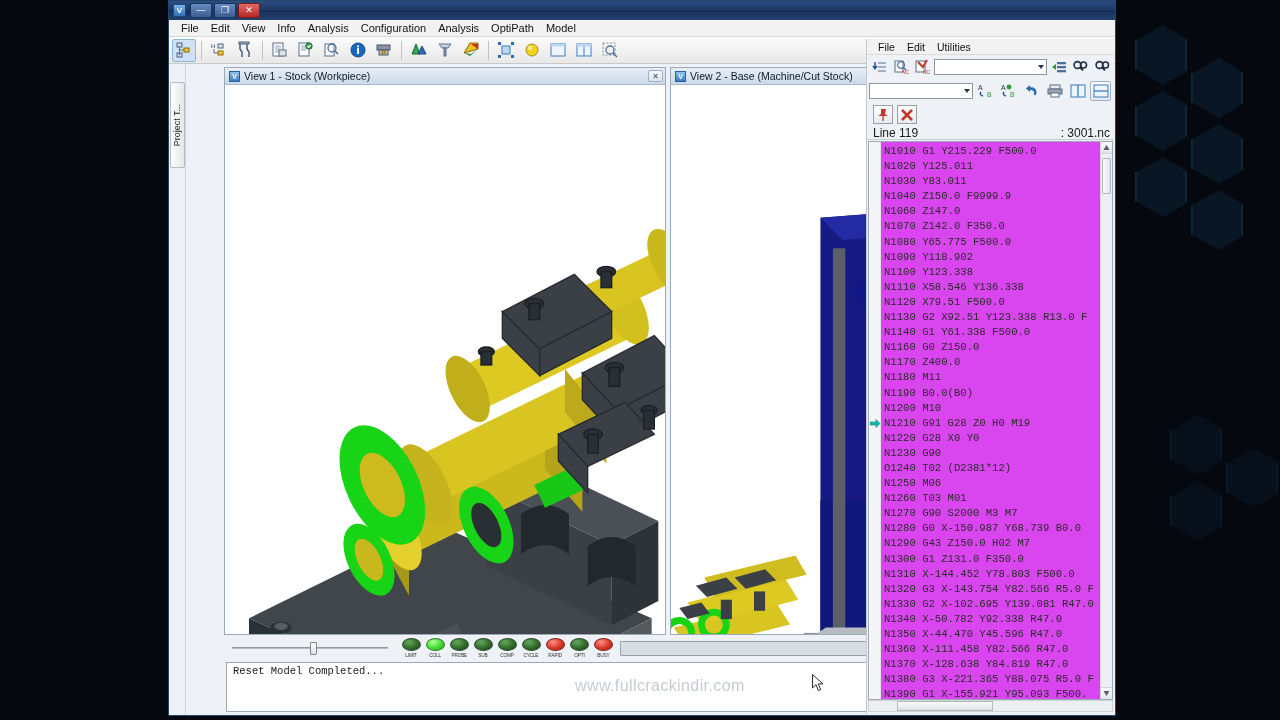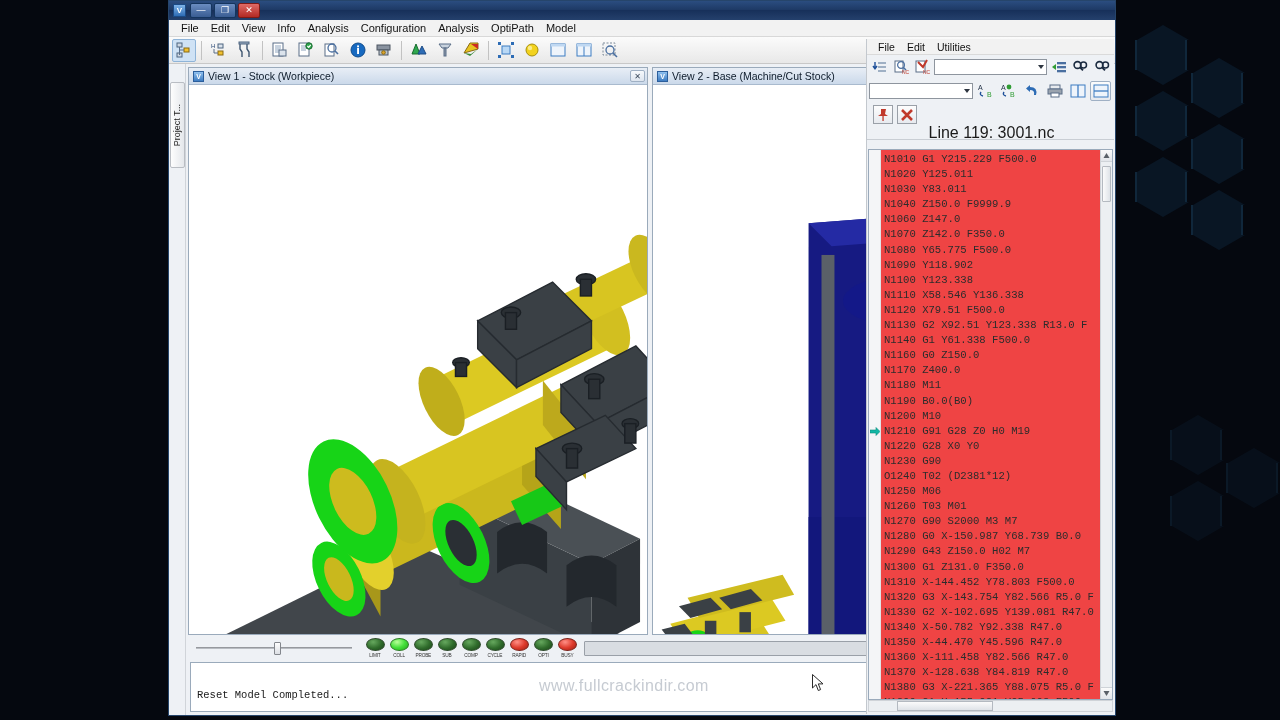--- a/index.html
+++ b/index.html
@@ -79,21 +79,21 @@
     display: flex; align-items: center; padding-left: 3px; gap: 2px;
   }
   .tbtn {
     width: 24px; height: 23px; border: 1px solid transparent; border-radius: 2px;
     display: flex; align-items: center; justify-content: center; position: relative;
   }
   .tbtn.pressed { border-color: #8fb4d8; background: #cfe2f5; }
   .tsep { width: 1px; height: 19px; background: #c2c2c2; margin: 0 3px; }
 
   
-  .body { flex: 1; display: flex; min-height: 0; background: #eef1f5; }
+  .body { flex: 1; display: flex; min-height: 0; background: #eef1f5; gap: 36px; }
 
   
   .projtab {
     width: 17px; flex: 0 0 17px; background: #eef1f5;
     border-right: 1px solid #d0d4d9; padding-top: 18px;
     display: flex; justify-content: center;
   }
   .vtab {
     width: 15px; height: 86px;
     background: linear-gradient(to right,#fdfdfd,#e4e7eb);
@@ -166,21 +166,21 @@
   .tpbtn svg { display: block; }
 
   
   .logarea {
     height: 50px; flex: 0 0 50px; position: relative;
     background: #fff; border: 1px solid #9aaabb; margin: 1px 2px 3px 2px;
     overflow: hidden;
   }
   .logline {
     font-family: "Liberation Mono", monospace; font-size: 10.5px; color: #1a1a1a;
-    padding-left: 6px; line-height: 16px; white-space: nowrap; margin-top: 24px;
+    padding-left: 6px; line-height: 16px; white-space: nowrap;
   }
   .watermark {
     position: absolute; left: 348px; top: 14px;
     font-size: 16px; color: #c6cbd2; letter-spacing: .4px; white-space: nowrap;
   }
 
   
   .ncpanel {
     position: absolute; right: 1px; top: 38px; width: 248px; bottom: 1px;
     background: #eef1f5; border-left: 1px solid #c3c8ce;
@@ -208,25 +208,25 @@
     border-top: 4px solid #2d3540;
   }
   .ncpinrow { display: flex; gap: 4px; padding: 2px 0 2px 6px; align-items: center; }
   .pinbtn {
     width: 20px; height: 19px; border: 1px solid #9aa0a8;
     background: linear-gradient(to bottom,#fdfdfd,#e7eaef);
     display: flex; align-items: center; justify-content: center;
   }
   .ncstatus {
     height: 14px; flex: 0 0 14px; display: flex; align-items: center;
-    justify-content: center; padding: 0 4px 0 6px;
-    font-size: 16px; color: #1a1a1a; border-bottom: 1px solid #c9ced4;
+    justify-content: space-between; padding: 0 4px 0 6px;
+    font-size: 12px; color: #1a1a1a; border-bottom: 1px solid #c9ced4;
   }
   .nclistwrap { flex: 1; display: flex; min-height: 0; border: 1px solid #9aaabb;
-    margin: 9px 1px 0 1px; background: #ef4444; }
+    margin: 1px 1px 0 1px; background: #d946ef; }
   .ncgutter { width: 12px; flex: 0 0 12px; background: #f4f5f7; border-right: 1px solid #e2e4e8;
     position: relative; }
   .nclist { flex: 1; overflow: hidden; position: relative; padding-top: 2px; }
   .ncline {
     font-family: "Liberation Mono", monospace; font-size: 10.6px; color: #2c2c2c;
     line-height: 15.1px; white-space: nowrap; padding-left: 3px; position: relative;
   }
   .ncline.cur { }
   .curarrow {
     position: absolute; left: 1px; top: 3px; width: 10px; height: 9px;

